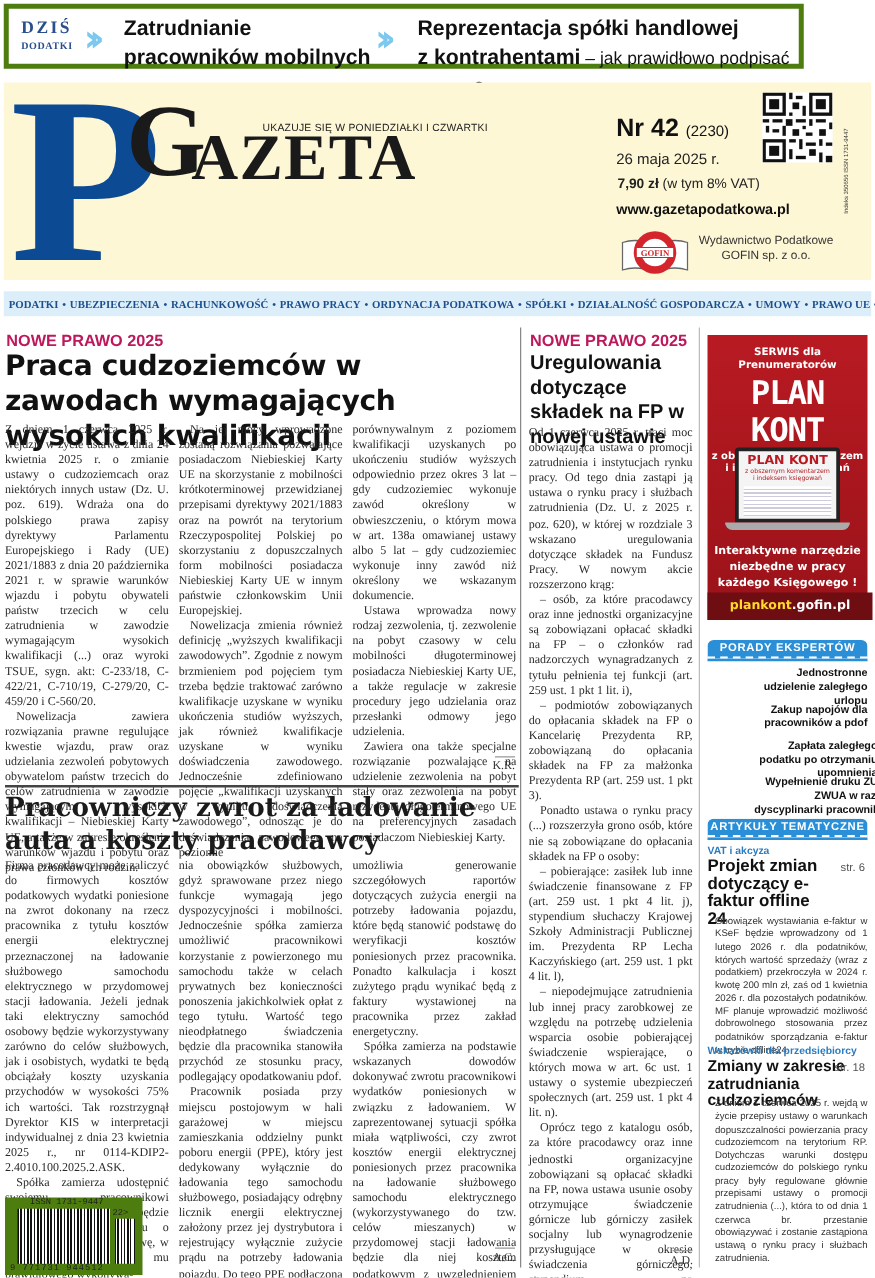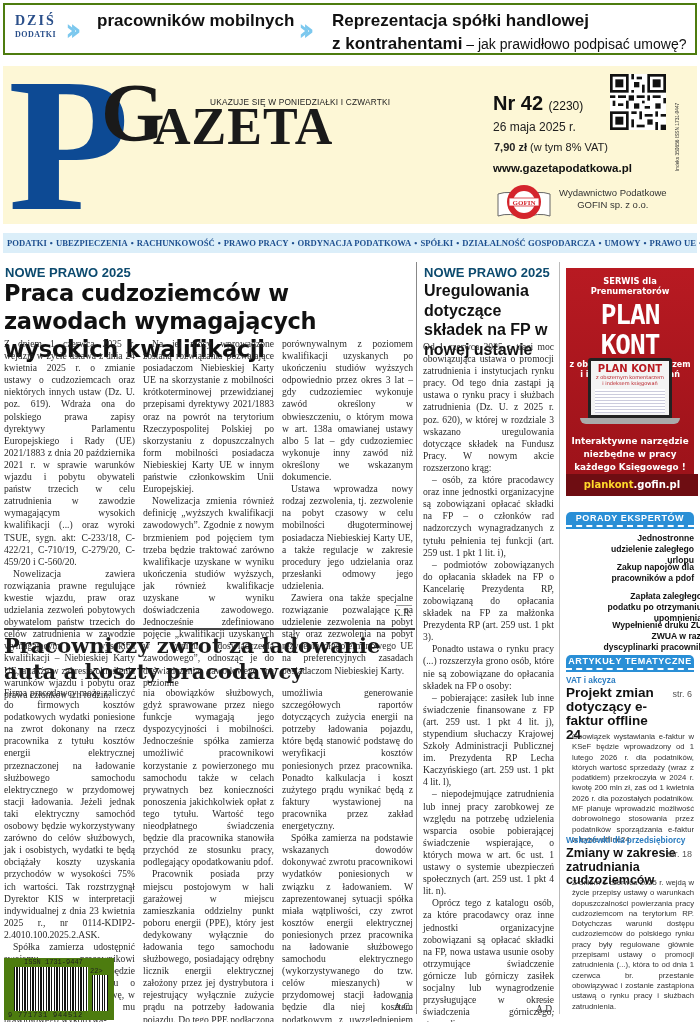--- a/index.html
+++ b/index.html
@@ -1,20 +1,20 @@
 <!DOCTYPE html>
 <html><head>
 <meta charset="utf-8">
 <style>
 *{box-sizing:border-box;margin:0;padding:0;}
 html,body{width:700px;height:1022px;background:#fff;overflow:hidden;}
 body{position:relative;font-family:"Liberation Serif",serif;color:#222;}
 
 
-#topbar{position:absolute;left:3px;top:3px;width:694px;height:52px;border:2px solid #4d7c0f;background:#fff;}
+#topbar{position:absolute;left:3px;top:3px;width:640px;height:52px;border:4px solid #4d7c0f;background:#fff;}
 #topbar .dzis{position:absolute;left:10px;top:8px;width:40px;text-align:center;color:#2a4f8a;font-family:"Liberation Serif",serif;font-weight:bold;}
 #topbar .dzis .a{font-size:14px;letter-spacing:2px;display:block;}
 #topbar .dzis .b{font-size:8px;letter-spacing:0.5px;display:block;margin-top:1px;}
 .chev{position:absolute;top:13px;color:#7cc8ee;font-size:30px;line-height:24px;font-family:"DejaVu Sans",sans-serif;font-weight:bold;letter-spacing:-8px;}
 #topbar .t1{position:absolute;left:92px;top:4px;font-family:"Liberation Sans",sans-serif;font-weight:bold;font-size:17px;line-height:23px;color:#111;}
 #topbar .t2{position:absolute;left:327px;top:4px;font-family:"Liberation Sans",sans-serif;font-weight:bold;font-size:17px;line-height:23px;color:#111;}
 #topbar .t2 .thin{font-weight:normal;font-size:14px;}
 
 
 #mast{position:absolute;left:3px;top:66px;width:694px;height:158px;background:#fdf7d6;}
@@ -32,21 +32,21 @@
 #mast .gofin{position:absolute;left:493px;top:114px;width:56px;height:44px;}
 #mast .pub{position:absolute;left:556px;top:121px;font-family:"Liberation Sans",sans-serif;font-size:9.5px;color:#333;text-align:center;line-height:12px;}
 #mast .qr{position:absolute;left:607px;top:8px;width:56px;height:56px;background:#fff;}
 #mast .issn-vert{position:absolute;left:672px;top:10px;width:10px;height:95px;font-family:"Liberation Sans",sans-serif;font-size:4.8px;color:#333;writing-mode:vertical-rl;transform:rotate(180deg);white-space:nowrap;}
 
 
 #nav{position:absolute;left:3px;top:233px;width:694px;height:20px;background:#dbeef9;font-family:"Liberation Serif",serif;font-weight:bold;font-size:8.6px;color:#1d4f8f;line-height:20px;padding-left:4px;white-space:nowrap;letter-spacing:0.05px;}
 #nav span.sep{color:#1d4f8f;margin:0 3px;}
 
 
-.kicker{font-family:"Liberation Sans",sans-serif;font-weight:bold;color:#0c4a6e;font-size:13px;}
+.kicker{font-family:"Liberation Sans",sans-serif;font-weight:bold;color:#be185d;font-size:13px;}
 #main-kicker{position:absolute;left:5px;top:265px;}
 #main-title{position:absolute;left:4px;top:279px;width:415px;font-family:"DejaVu Sans",sans-serif;font-weight:bold;font-size:22.5px;line-height:28px;color:#111;letter-spacing:-0.3px;}
 .col{position:absolute;font-family:"Liberation Serif",serif;font-size:9.6px;line-height:12.1px;color:#2a2a2a;text-align:justify;}
 .col p{text-indent:9px;}
 .col p.first{text-indent:0;}
 .sig{position:absolute;font-family:"Liberation Serif",serif;font-size:9.5px;color:#333;}
 .sigline{position:absolute;height:1px;width:16px;background:#999;}
 
 #hr1{position:absolute;left:4px;top:628px;width:411px;height:2px;background:#444;}
 #car-title{position:absolute;left:4px;top:633px;width:415px;font-family:"DejaVu Serif",serif;font-size:21px;line-height:26px;color:#1b1b1b;}
@@ -96,20 +96,21 @@
 </head>
 <body>
 
 <div id="topbar">
   <div class="dzis">
     <span class="a">DZIŚ</span>
     <span class="b">DODATKI</span>
   </div>
   <span class="chev" style="left:60px">››</span>
   <div class="t1">
+    <div>Zatrudnianie</div>
     <div>pracowników mobilnych</div>
   </div>
   <span class="chev" style="left:293px">››</span>
   <div class="t2">
     <div>Reprezentacja spółki handlowej</div>
     <div><span>z kontrahentami</span><span class="thin"> – jak prawidłowo podpisać umowę?</span></div>
   </div>
 </div>
 
 <div id="mast">

